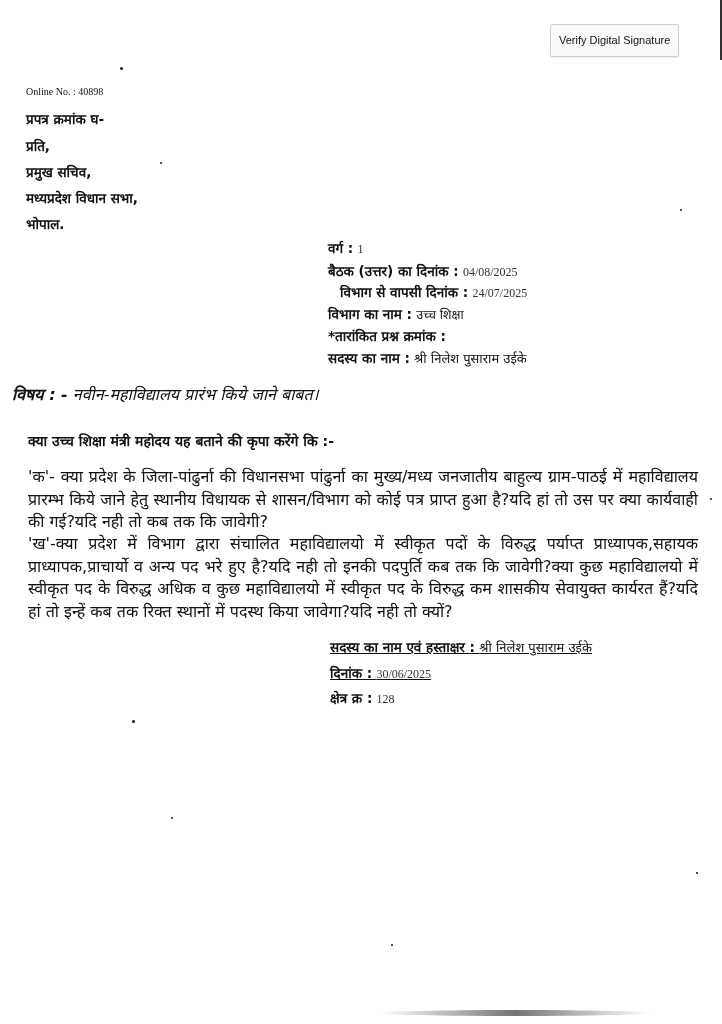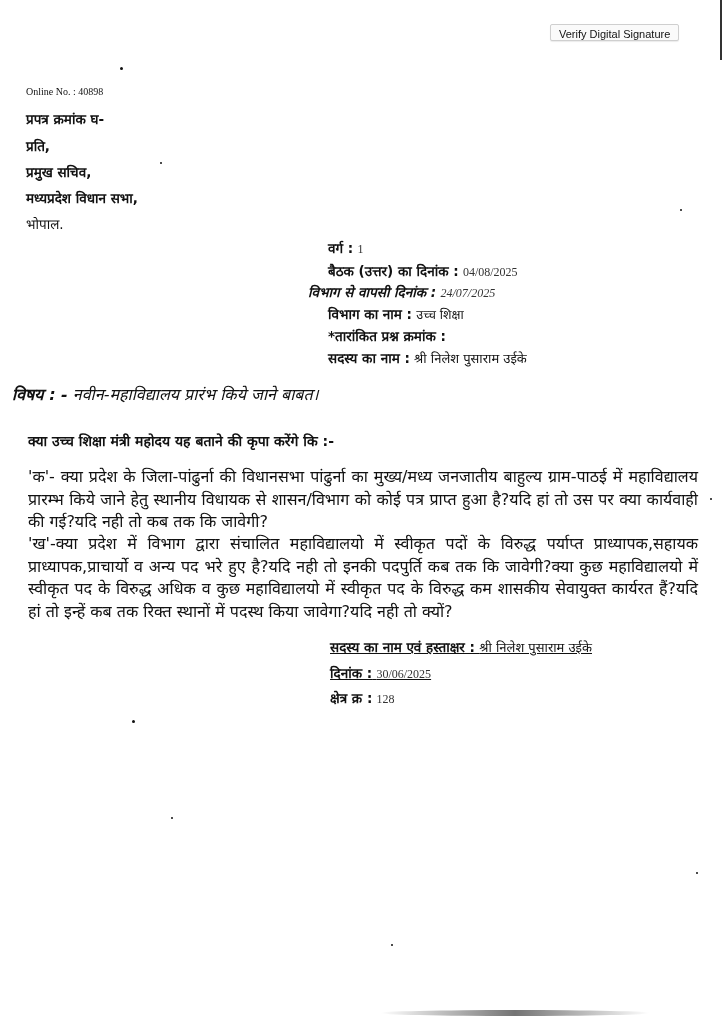--- a/index.html
+++ b/index.html
@@ -3,21 +3,21 @@
 <meta charset="utf-8">
 <style>
   html, body { margin: 0; padding: 0; }
   body {
     width: 722px; height: 1024px; position: relative; overflow: hidden;
     background: #ffffff; color: #111;
     font-family: "DejaVu Sans", "Liberation Sans", sans-serif;
   }
   .right-edge { position: absolute; right: 0; top: 0; width: 2px; height: 60px; background: #333; }
   .verify-btn {
-    position: absolute; left: 550px; top: 24px; height: 17px; padding: 0 8px;
+    position: absolute; left: 550px; top: 24px; height: 33px; padding: 0 8px;
     border: 1px solid #cfcfcf; background: #fafafa; border-radius: 2px;
     font-family: "Liberation Sans", sans-serif; font-size: 11px; line-height: 19px; color: #111;
     box-shadow: 0 1px 1px rgba(0,0,0,0.08);
   }
   .dot { position: absolute; width: 3px; height: 3px; border-radius: 50%; background: #111; }
   .t { position: absolute; white-space: nowrap; }
   .serif { font-family: "Liberation Serif", serif; }
   .hi { font-family: "DejaVu Sans", sans-serif; }
   .bold { font-weight: bold; }
   .lh { font-size: 13.5px; line-height: 22px; }
@@ -44,31 +44,31 @@
 <div class="shadow"></div>
 
 <div class="t serif" style="left:26px;top:86px;font-size:10px;">
   <span>Online No. :</span>
   <span>40898</span>
 </div>
 <div class="t hi bold lh" style="left:26px;top:108px;">प्रपत्र क्रमांक घ-</div>
 <div class="t hi bold lh" style="left:26px;top:135px;">प्रति,</div>
 <div class="t hi bold lh" style="left:26px;top:161px;">प्रमुख सचिव,</div>
 <div class="t hi bold lh" style="left:26px;top:187px;">मध्यप्रदेश विधान सभा,</div>
-<div class="t hi lh" style="left:26px;top:213px;font-weight:400;">भोपाल.</div>
+<div class="t hi lh" style="left:26px;top:213px;font-weight:700;">भोपाल.</div>
 
 <div class="t hi lh" style="left:328px;top:237px;">
   <span class="bold">वर्ग :</span>
   <span class="val">1</span>
 </div>
 <div class="t hi lh" style="left:328px;top:260px;">
   <span class="bold">बैठक (उत्तर) का दिनांक :</span>
   <span class="val">04/08/2025</span>
 </div>
-<div class="t hi lh" style="left:308px;top:281px;font-style:italic;">
+<div class="t hi lh" style="left:340px;top:281px;">
   <span class="bold">विभाग से वापसी दिनांक :</span>
   <span class="val">24/07/2025</span>
 </div>
 <div class="t hi lh" style="left:328px;top:303px;">
   <span class="bold">विभाग का नाम :</span>
   <span class="hi" style="font-size:12.5px;">उच्च शिक्षा</span>
 </div>
 <div class="t hi lh" style="left:328px;top:325px;">
   <span class="bold">*तारांकित प्रश्न क्रमांक :</span>
   <span class="val"></span>

